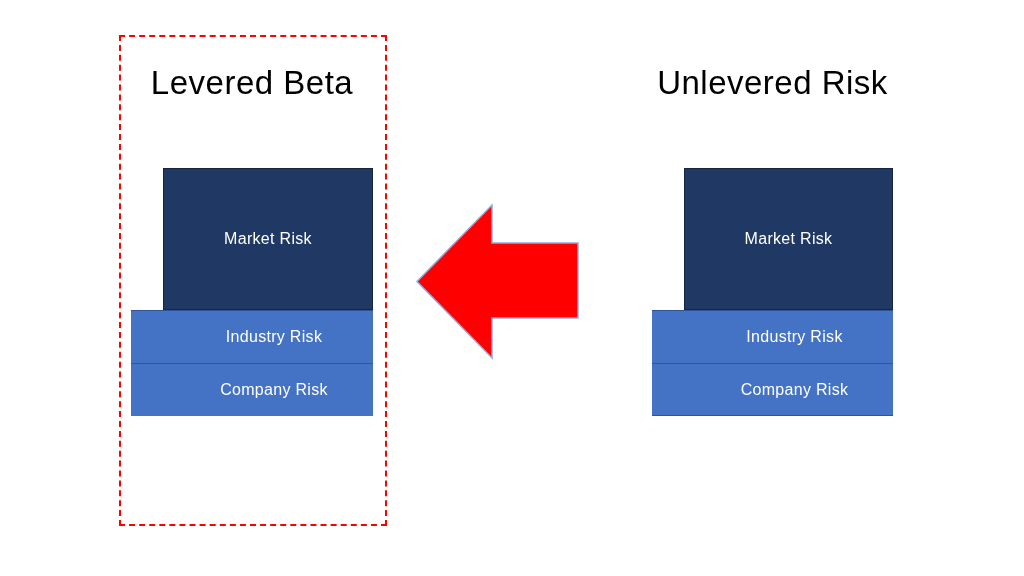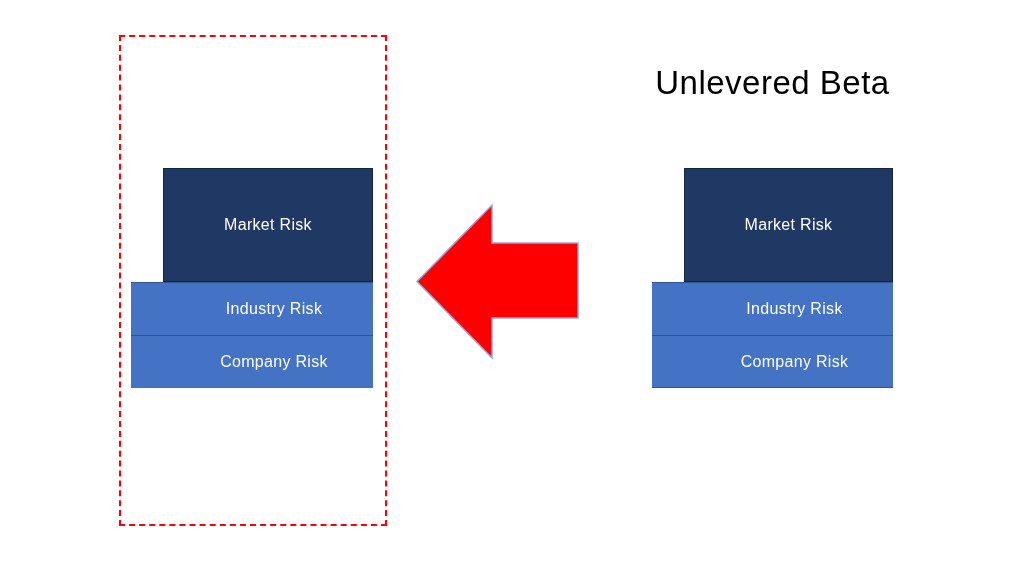--- a/index.html
+++ b/index.html
@@ -55,21 +55,21 @@
   .seg {
     box-sizing: border-box;
     display: flex;
     align-items: center;
     justify-content: center;
     color: var(--label_color);
     font-size: 16px;
     letter-spacing: 0.3px;
   }
   .seg.market {
-    height: 114px;
+    height: 142px;
     background: var(--navy);
     border: 1px solid var(--navy_border);
     margin-left: 32px;
   }
   .seg.blue {
     height: 53px;
     background: var(--blue);
     border-top: 1px solid var(--divider);
     padding-left: 44px;
   }
@@ -84,40 +84,41 @@
     height: 157px;
   }
 </style>
 </head>
 <body>
 
 <div class="canvas">
 
   <div class="dashed-box"></div>
 
+  <div class="col-title levered">Levered Beta</div>
 
   <div class="stack levered">
     <div class="seg market">
       <span>Market Risk</span>
     </div>
     <div class="seg blue">
       <span>Industry Risk</span>
     </div>
     <div class="seg blue">
       <span>Company Risk</span>
     </div>
   </div>
 
   <div class="arrow-wrap">
     <svg width="166" height="157" viewBox="0 0 166 157" xmlns="http://www.w3.org/2000/svg">
       <polygon points="2,78.5 77,2 77,40 163,40 163,115 77,115 77,155" fill="var(--arrow_red)" stroke="var(--arrow_outline)" stroke-width="1.5" stroke-linejoin="miter"></polygon>
     </svg>
   </div>
 
-  <div class="col-title unlevered">Unlevered Beta</div>
+  <div class="col-title unlevered">Unlevered Risk</div>
 
   <div class="stack unlevered">
     <div class="seg market">
       <span>Market Risk</span>
     </div>
     <div class="seg blue">
       <span>Industry Risk</span>
     </div>
     <div class="seg blue last">
       <span>Company Risk</span>

